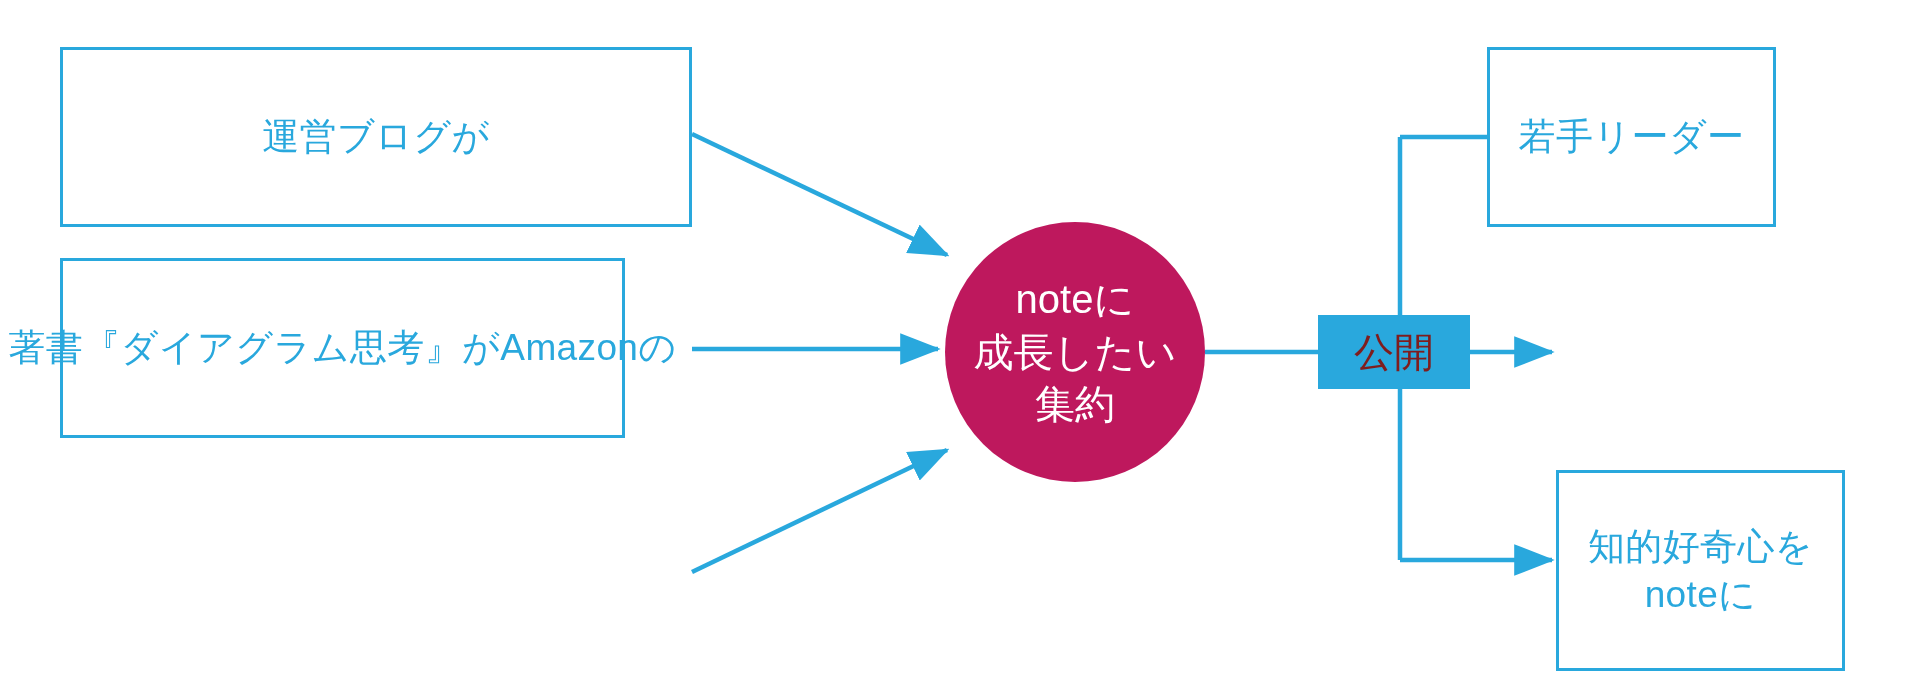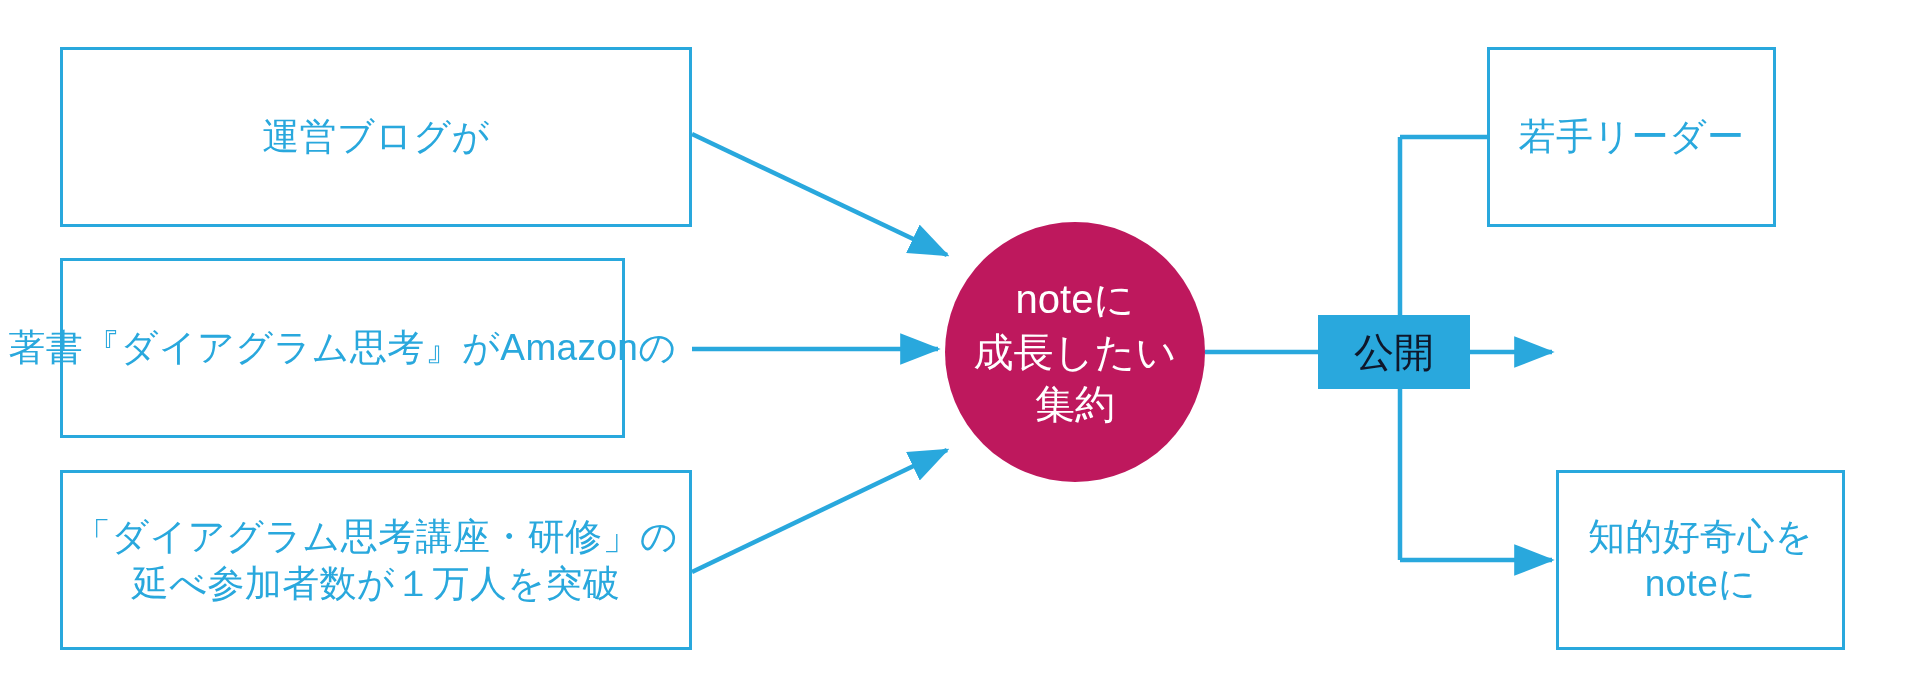--- a/index.html
+++ b/index.html
@@ -58,21 +58,21 @@
     justify-content: center;
     text-align: center;
     font-size: 40px;
     line-height: 1.32;
     white-space: nowrap;
   }
   .action-chip {
     position: absolute;
     box-sizing: border-box;
     background: #29a8dd;
-    color: #0f172a;
+    color: #7f1d1d;
     display: flex;
     align-items: center;
     justify-content: center;
     text-align: center;
     font-size: 40px;
     white-space: nowrap;
   }
 </style>
 </head>
 <body>
@@ -104,38 +104,34 @@
   </svg>
 
   <div class="node-box src-box" style="left:60px; top:47px; width:632px; height:180px;">
     <span class="node-line">運営ブログが</span>
   </div>
 
   <div class="node-box src-box" style="left:60px; top:258px; width:565px; height:180px;">
     <span class="node-line">著書『ダイアグラム思考』がAmazonの</span>
   </div>
 
-  <div class="node-box src-box" style="left:60px; top:470px; width:632px; height:180px;">
-    <span class="node-line">「ダイアグラム思考講座・研修」の</span>
-    <span class="node-line">延べ参加者数が１万人を突破</span>
-  </div>
 
   <div class="hub-circle" style="left:945px; top:222px; width:260px; height:260px;">
     <span class="node-line">noteに</span>
     <span class="node-line">成長したい</span>
     <span class="node-line">集約</span>
   </div>
 
   <div class="action-chip" style="left:1318px; top:315px; width:152px; height:74px;">
     <span class="node-line">公開</span>
   </div>
 
   <div class="node-box aud-box" style="left:1487px; top:47px; width:289px; height:180px;">
     <span class="node-line">若手リーダー</span>
   </div>
 
 
-  <div class="node-box aud-box" style="left:1556px; top:470px; width:289px; height:180px;">
+  <div class="node-box aud-box" style="left:1556px; top:470px; width:289px; height:201px;">
     <span class="node-line">知的好奇心を</span>
     <span class="node-line">noteに</span>
   </div>
 
 </div>
 
 </body></html>

